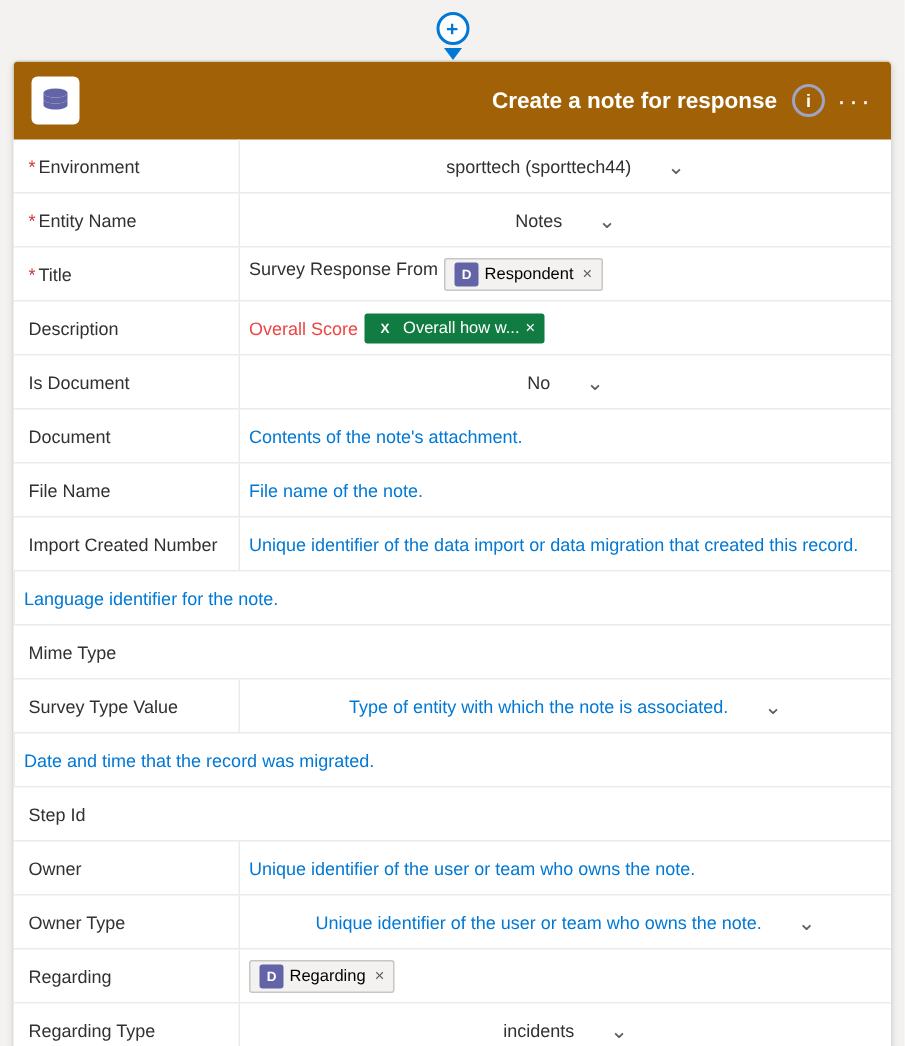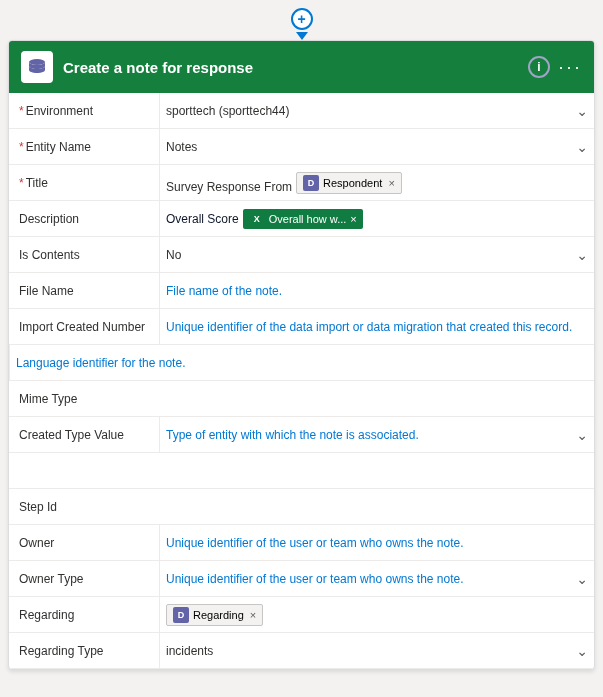--- a/index.html
+++ b/index.html
@@ -47,25 +47,26 @@
     }
     .card {
       background: white;
       border: 1px solid #ddd;
       border-radius: 4px;
       margin: 0 8px;
       box-shadow: 0 2px 4px rgba(0,0,0,0.1);
       overflow: hidden;
     }
     .card-header {
-      background: #15803d;
+      background: #a16207;
       display: flex;
       align-items: center;
       padding: 10px 12px;
       gap: 10px;
+      text-align: right;
     }
     .header-icon {
       width: 32px;
       height: 32px;
       background: white;
       border-radius: 4px;
       display: flex;
       align-items: center;
       justify-content: center;
     }
@@ -137,31 +138,31 @@
     .field-input-text {
       font-size: 12px;
       color: #323130;
     }
     .field-placeholder {
       font-size: 12px;
       color: #0078d4;
       font-style: normal;
     }
     .dropdown-row .field-value {
-      justify-content: space-between;
+      justify-content: center;
       gap: 24px;
     }
     .chevron {
       color: #605e5c;
       font-size: 14px;
       flex-shrink: 0;
     }
     .tag-container {
       display: flex;
-      align-items: flex-end;
+      align-items: flex-start;
       flex-wrap: wrap;
       gap: 4px;
       width: 100%;
     }
     .tag {
       display: inline-flex;
       align-items: center;
       background: #f3f2f1;
       border: 1px solid #c8c6c4;
       border-radius: 2px;
@@ -212,21 +213,21 @@
       color: white;
       font-size: 11px;
     }
     .desc-field {
       display: flex;
       align-items: center;
       gap: 4px;
     }
     .desc-text {
       font-size: 12px;
-      color: #0f172a;
+      color: #ef4444;
     }
     .regarding-tag {
       display: inline-flex;
       align-items: center;
       background: #f3f2f1;
       border: 1px solid #c8c6c4;
       border-radius: 2px;
       padding: 2px 6px;
       font-size: 11px;
       gap: 4px;
@@ -305,27 +306,33 @@
             <span class="excel-tag">
               <span class="excel-icon">X</span>
               <span>Overall how w...</span>
               <span class="excel-tag-close">×</span>
             </span>
           </div>
         </div>
       </div>
 
       <div class="field-row dropdown-row">
-        <div class="field-label">Is Contents</div>
+        <div class="field-label">Is Document</div>
         <div class="field-value">
           <span class="field-input-text">No</span>
           <span class="chevron">⌄</span>
         </div>
       </div>
 
+      <div class="field-row">
+        <div class="field-label">Document</div>
+        <div class="field-value">
+          <span class="field-placeholder">Contents of the note's attachment.</span>
+        </div>
+      </div>
 
       <div class="field-row">
         <div class="field-label">File Name</div>
         <div class="field-value">
           <span class="field-placeholder">File name of the note.</span>
         </div>
       </div>
 
       <div class="field-row">
         <div class="field-label">Import Created Number</div>
@@ -338,28 +345,31 @@
         <div class="field-value">
           <span class="field-placeholder">Language identifier for the note.</span>
         </div>
       </div>
 
       <div class="field-row">
         <div class="field-label">Mime Type</div>
       </div>
 
       <div class="field-row dropdown-row">
-        <div class="field-label">Created Type Value</div>
+        <div class="field-label">Survey Type Value</div>
         <div class="field-value">
           <span class="field-placeholder">Type of entity with which the note is associated.</span>
           <span class="chevron">⌄</span>
         </div>
       </div>
 
       <div class="field-row">
+        <div class="field-value">
+          <span class="field-placeholder">Date and time that the record was migrated.</span>
+        </div>
       </div>
 
       <div class="field-row">
         <div class="field-label">Step Id</div>
       </div>
 
       <div class="field-row">
         <div class="field-label">Owner</div>
         <div class="field-value">
           <span class="field-placeholder">Unique identifier of the user or team who owns the note.</span>

